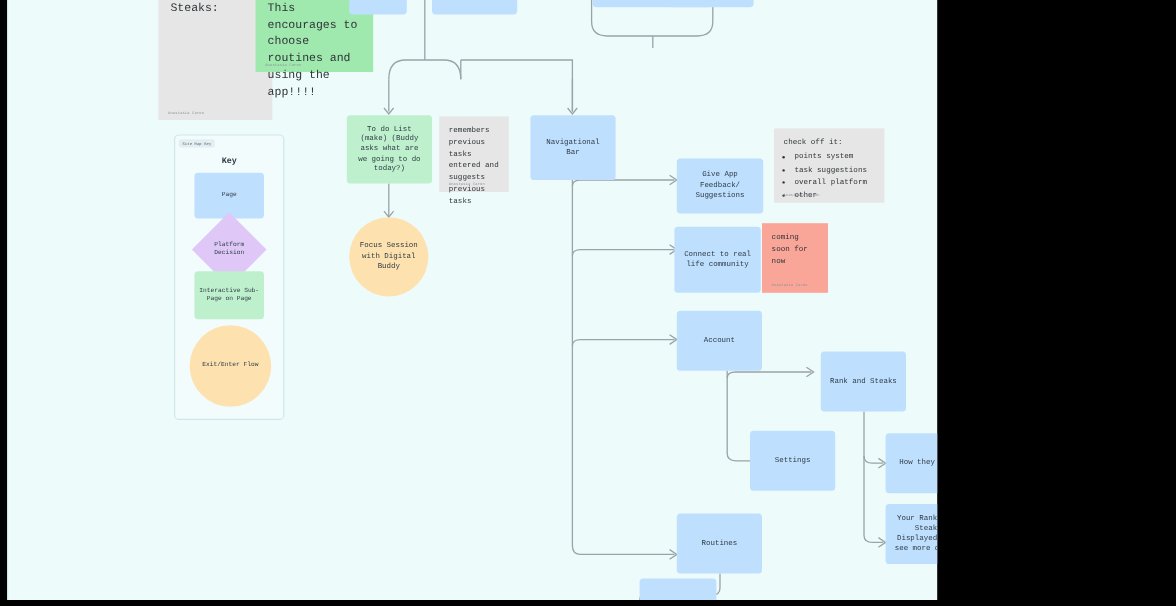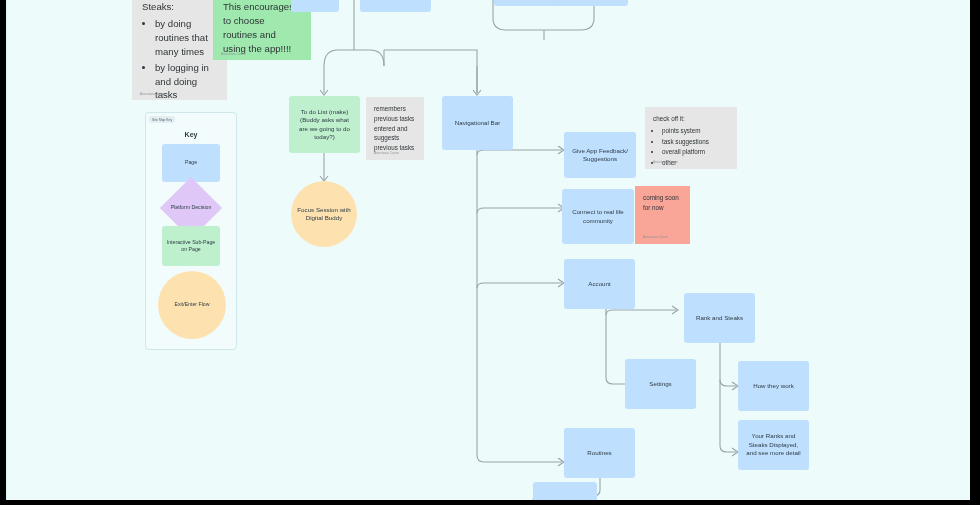--- a/index.html
+++ b/index.html
@@ -12,24 +12,25 @@
     height: 505px;
     overflow: hidden;
     font-family: "Liberation Sans", sans-serif;
   }
 
   
   #canvas {
     position: absolute;
     left: 6px;
     top: 0px;
-    width: 964px;
+    width: 775px;
     height: 500px;
     background: #edfcfb;
     overflow: hidden;
+    font-family: Liberation Mono, monospace;
   }
   #canvas::before {
     content: "";
     position: absolute;
     left: 0; top: 0;
     width: 1px; height: 100%;
     background: #d8f3f1;
   }
 
   
@@ -209,24 +210,20 @@
     <path d="M714,343 L714,446 Q714,452 721,452 L730,452"></path>
     <path d="M714,380 Q714,386 721,386 L730,386"></path>
     <path class="arrow" d="M726,382 L732,386 L726,390"></path>
     <path class="arrow" d="M726,448 L732,452 L726,456"></path>
 
     <path d="M594,478 L594,490 Q594,496 587,496 L533,496 Q527,496 527,500"></path>
   </svg>
 
   <div class="sticky gray big" style="left:126px; top:-8px; width:95px; height:108px;">
     <div>Steaks:</div>
-    <ul>
-      <li>by doing routines that many times</li>
-      <li>by logging in and doing tasks</li>
-    </ul>
     <div class="author">Anastasia Caron</div>
   </div>
 
   <div class="sticky green big" style="left:207px; top:-8px; width:98px; height:68px;">
     <div>This encourages to choose routines and using the app!!!!</div>
     <div class="author">Anastasia Caron</div>
   </div>
 
   <div id="key-panel" style="left:139px; top:112px; width:92px; height:238px;">
     <div id="key-tag">Site Map Key</div>

